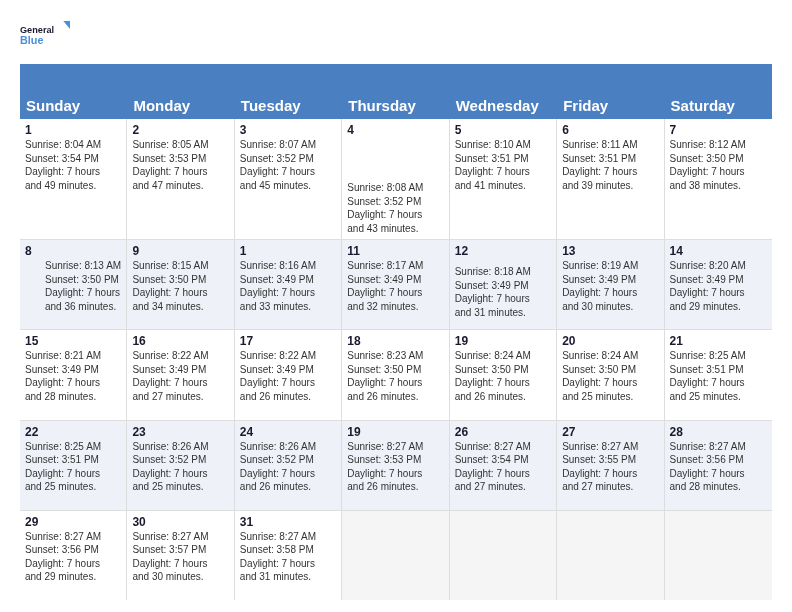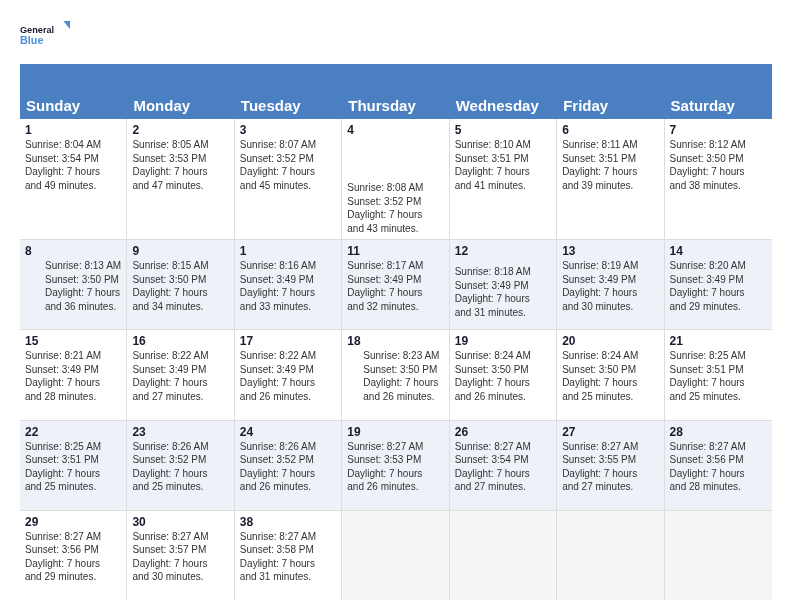--- a/index.html
+++ b/index.html
@@ -252,21 +252,21 @@
           </div>
           <div class="cal-cell">
             <span class="day-num">17</span>
             <div class="cell-text" style="white-space: pre-line;">Sunrise: 8:22 AM
 Sunset: 3:49 PM
 Daylight: 7 hours
 and 26 minutes.</div>
           </div>
           <div class="cal-cell">
             <span class="day-num">18</span>
-            <div class="cell-text" style="white-space: pre-line; margin-left: 16px;">Sunrise: 8:23 AM
+            <div class="cell-text" style="white-space: pre-line;">Sunrise: 8:23 AM
 Sunset: 3:50 PM
 Daylight: 7 hours
 and 26 minutes.</div>
           </div>
           <div class="cal-cell">
             <span class="day-num">19</span>
             <div class="cell-text" style="white-space: pre-line;">Sunrise: 8:24 AM
 Sunset: 3:50 PM
 Daylight: 7 hours
 and 26 minutes.</div>
@@ -346,21 +346,21 @@
 and 29 minutes.</div>
           </div>
           <div class="cal-cell">
             <span class="day-num">30</span>
             <div class="cell-text" style="white-space: pre-line;">Sunrise: 8:27 AM
 Sunset: 3:57 PM
 Daylight: 7 hours
 and 30 minutes.</div>
           </div>
           <div class="cal-cell">
-            <span class="day-num">38</span>
+            <span class="day-num">31</span>
             <div class="cell-text" style="white-space: pre-line;">Sunrise: 8:27 AM
 Sunset: 3:58 PM
 Daylight: 7 hours
 and 31 minutes.</div>
           </div>
           <div class="cal-cell empty"></div>
           <div class="cal-cell empty"></div>
           <div class="cal-cell empty"></div>
           <div class="cal-cell empty"></div>
         </div>

